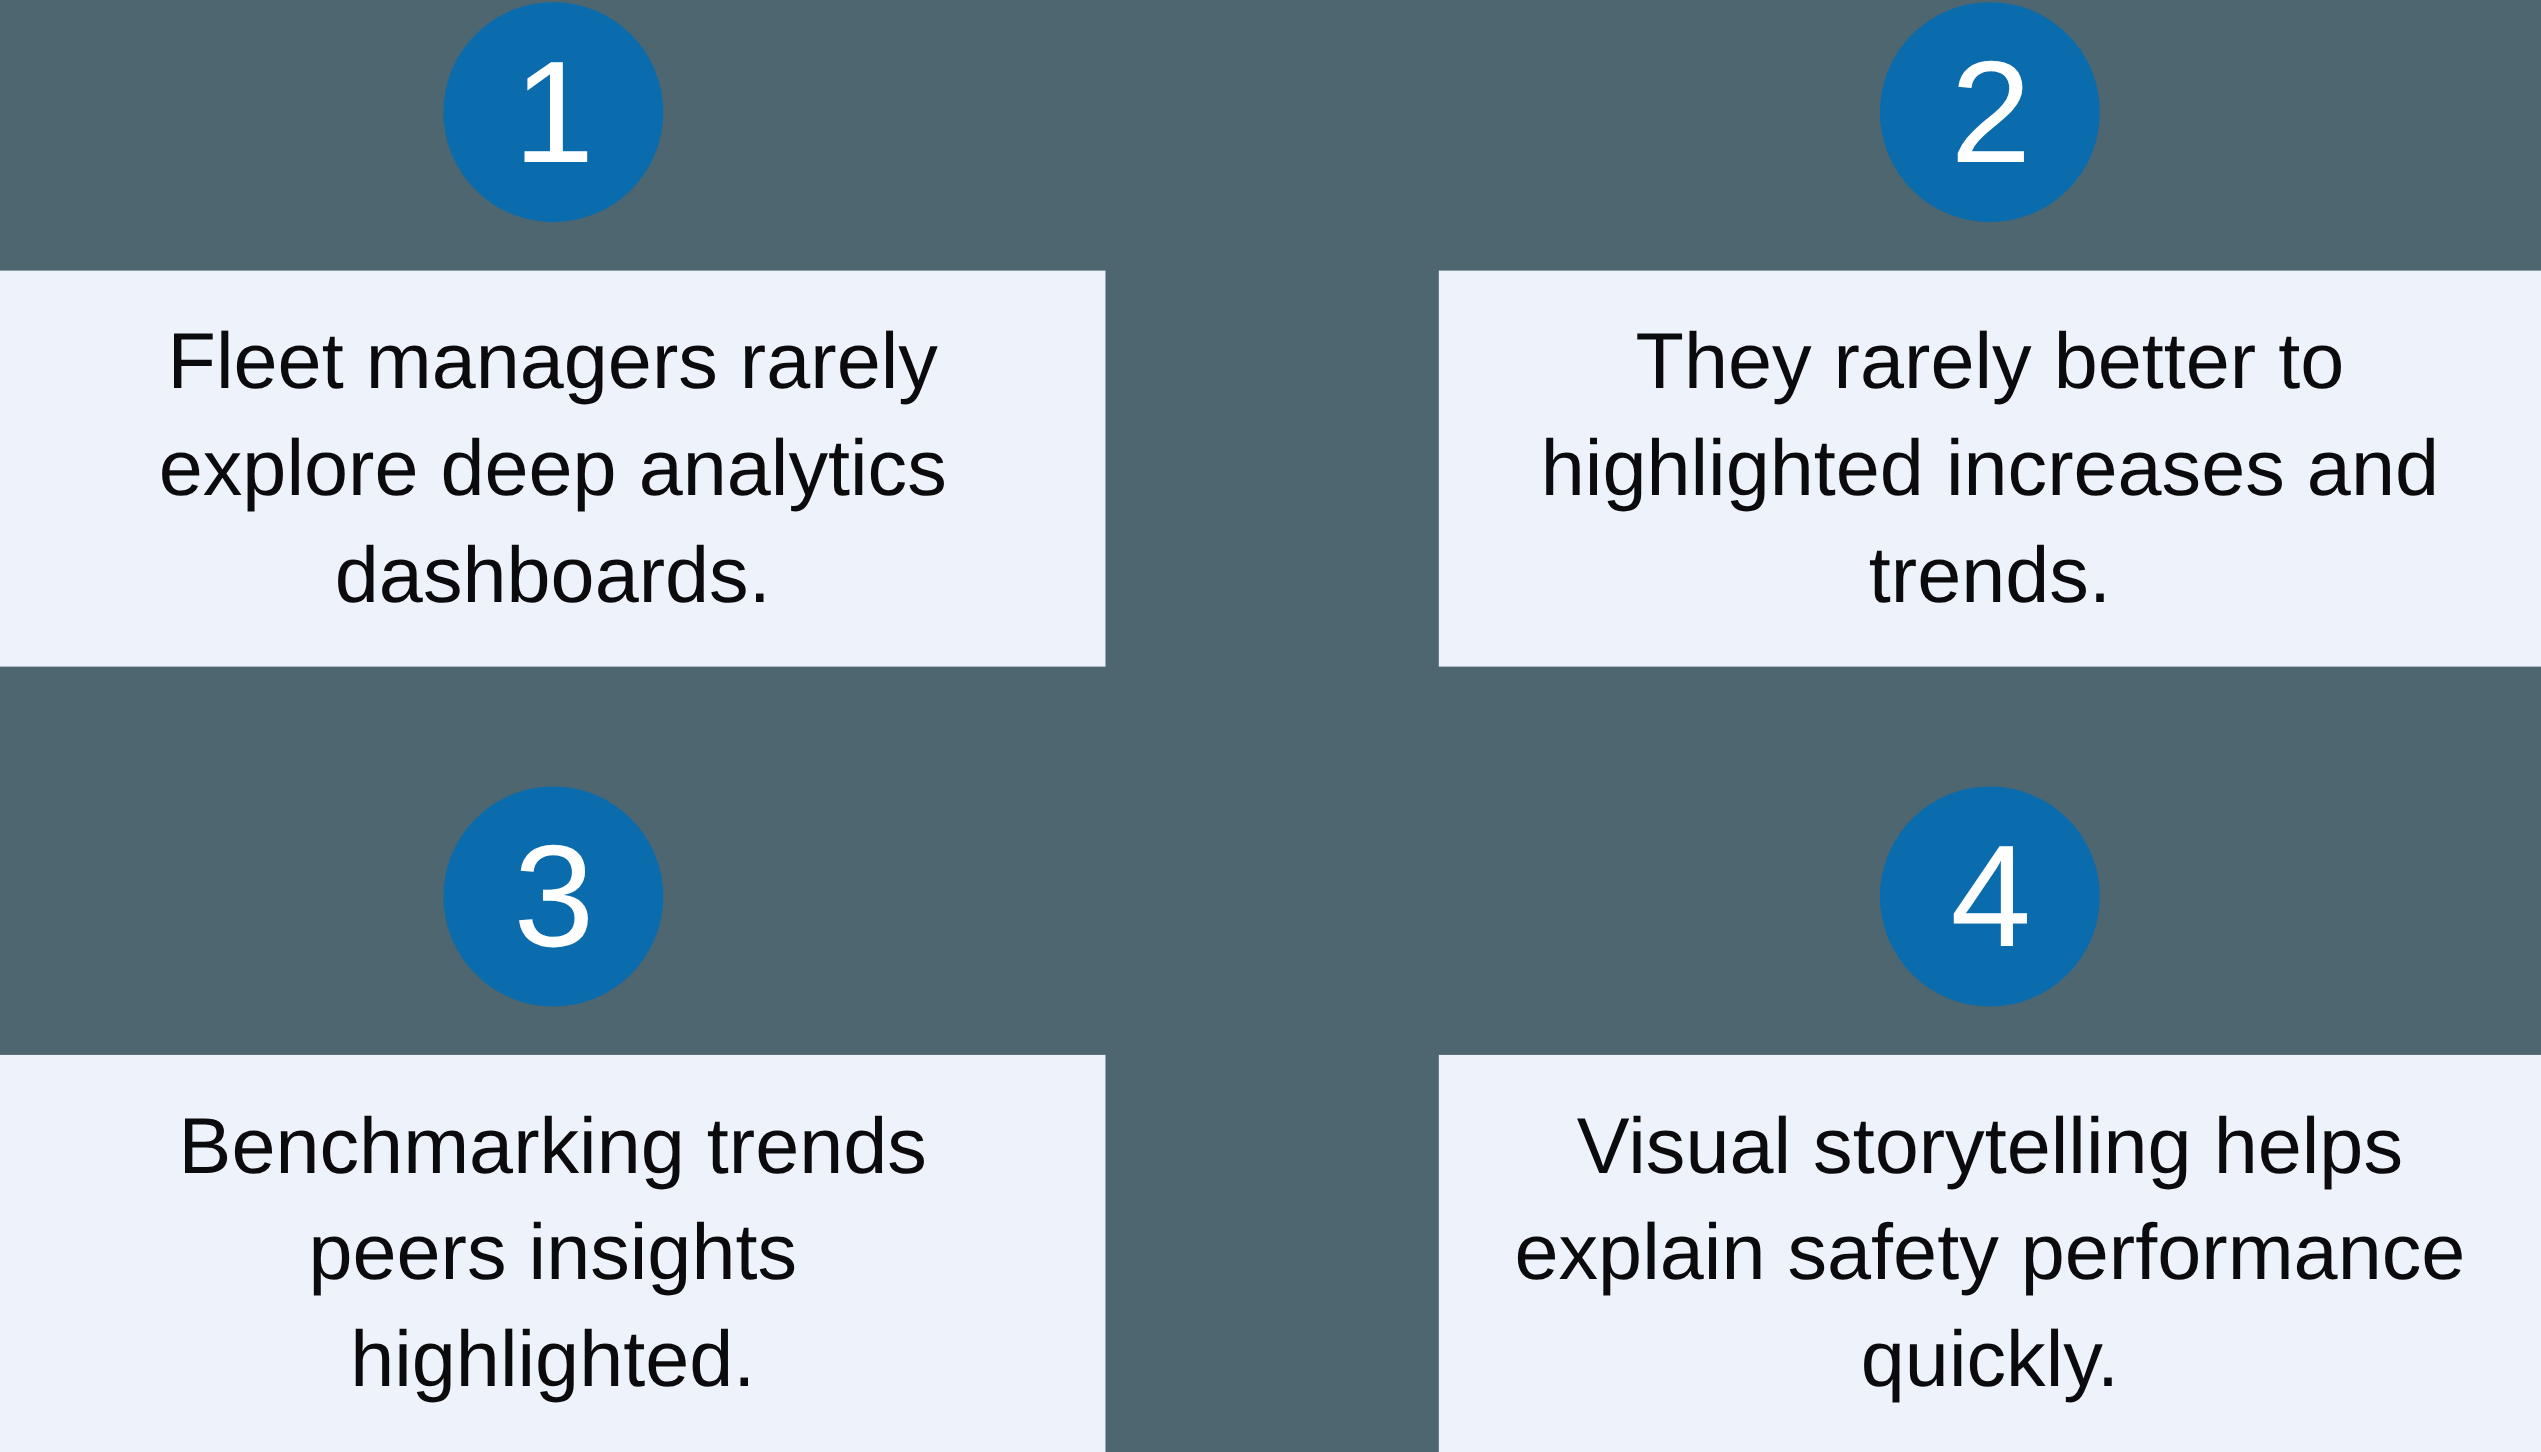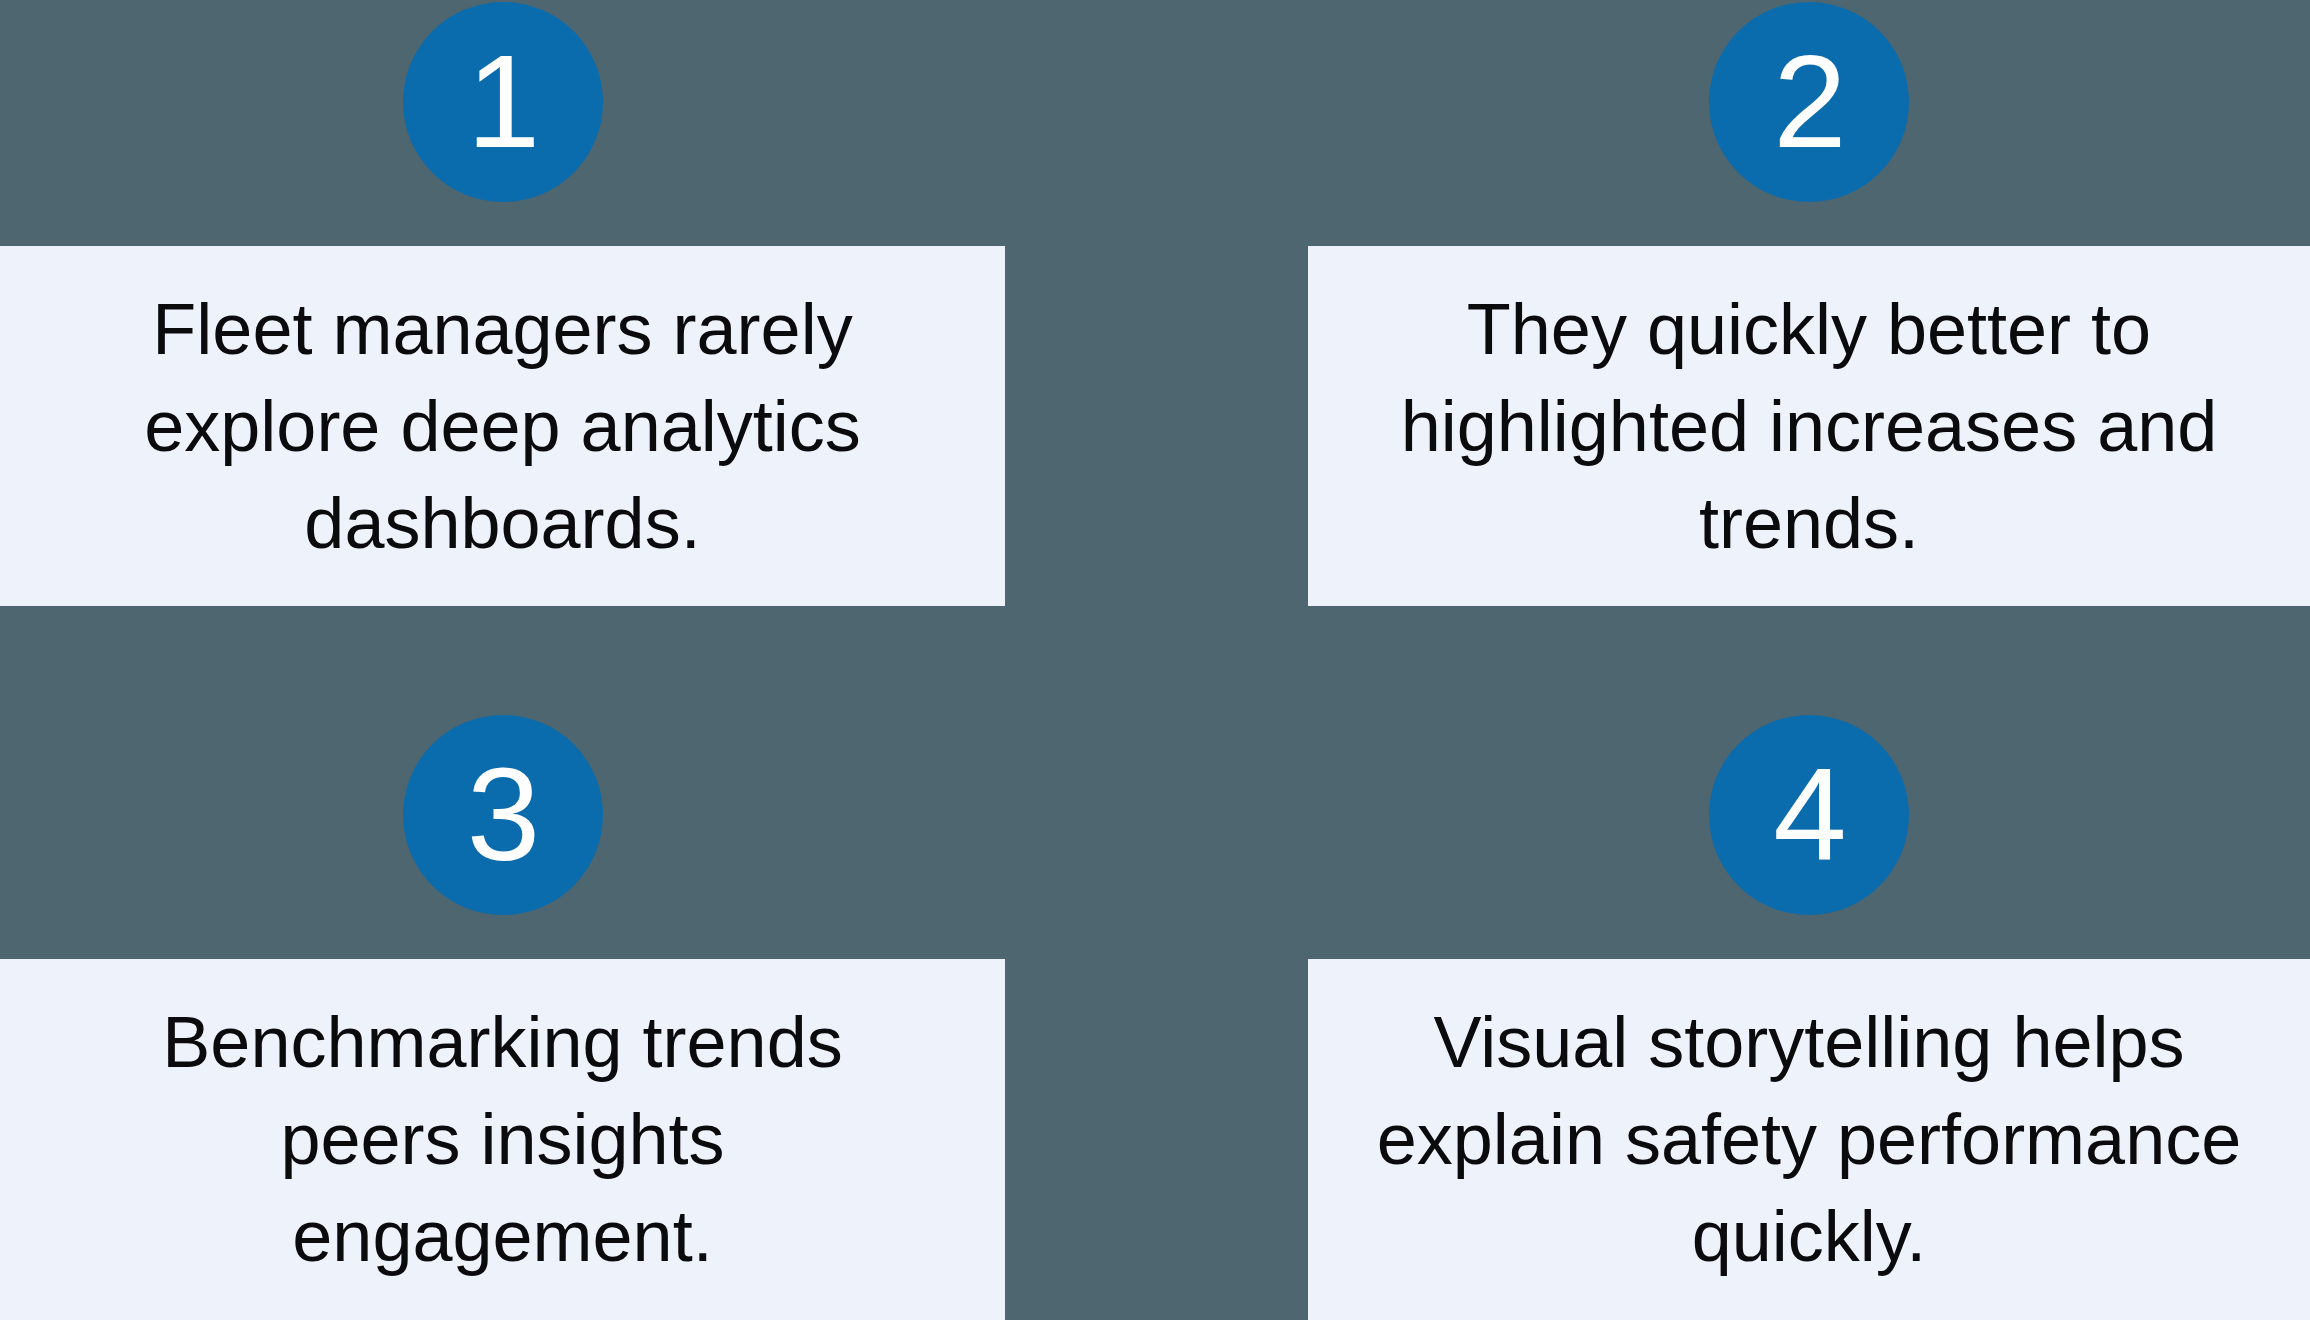--- a/index.html
+++ b/index.html
@@ -77,34 +77,34 @@
       <p class="line">explore deep analytics</p>
       <p class="line">dashboards.</p>
     </div>
   </section>
 
   <section class="cell cell-2">
     <div class="badge">
       <span class="num">2</span>
     </div>
     <div class="card">
-      <p class="line">They quickly better to</p>
+      <p class="line">They rarely better to</p>
       <p class="line">highlighted increases and</p>
       <p class="line">trends.</p>
     </div>
   </section>
 
   <section class="cell cell-3">
     <div class="badge">
       <span class="num">3</span>
     </div>
     <div class="card">
       <p class="line">Benchmarking trends</p>
       <p class="line">peers insights</p>
-      <p class="line">engagement.</p>
+      <p class="line">highlighted.</p>
     </div>
   </section>
 
   <section class="cell cell-4">
     <div class="badge">
       <span class="num">4</span>
     </div>
     <div class="card">
       <p class="line">Visual storytelling helps</p>
       <p class="line">explain safety performance</p>

